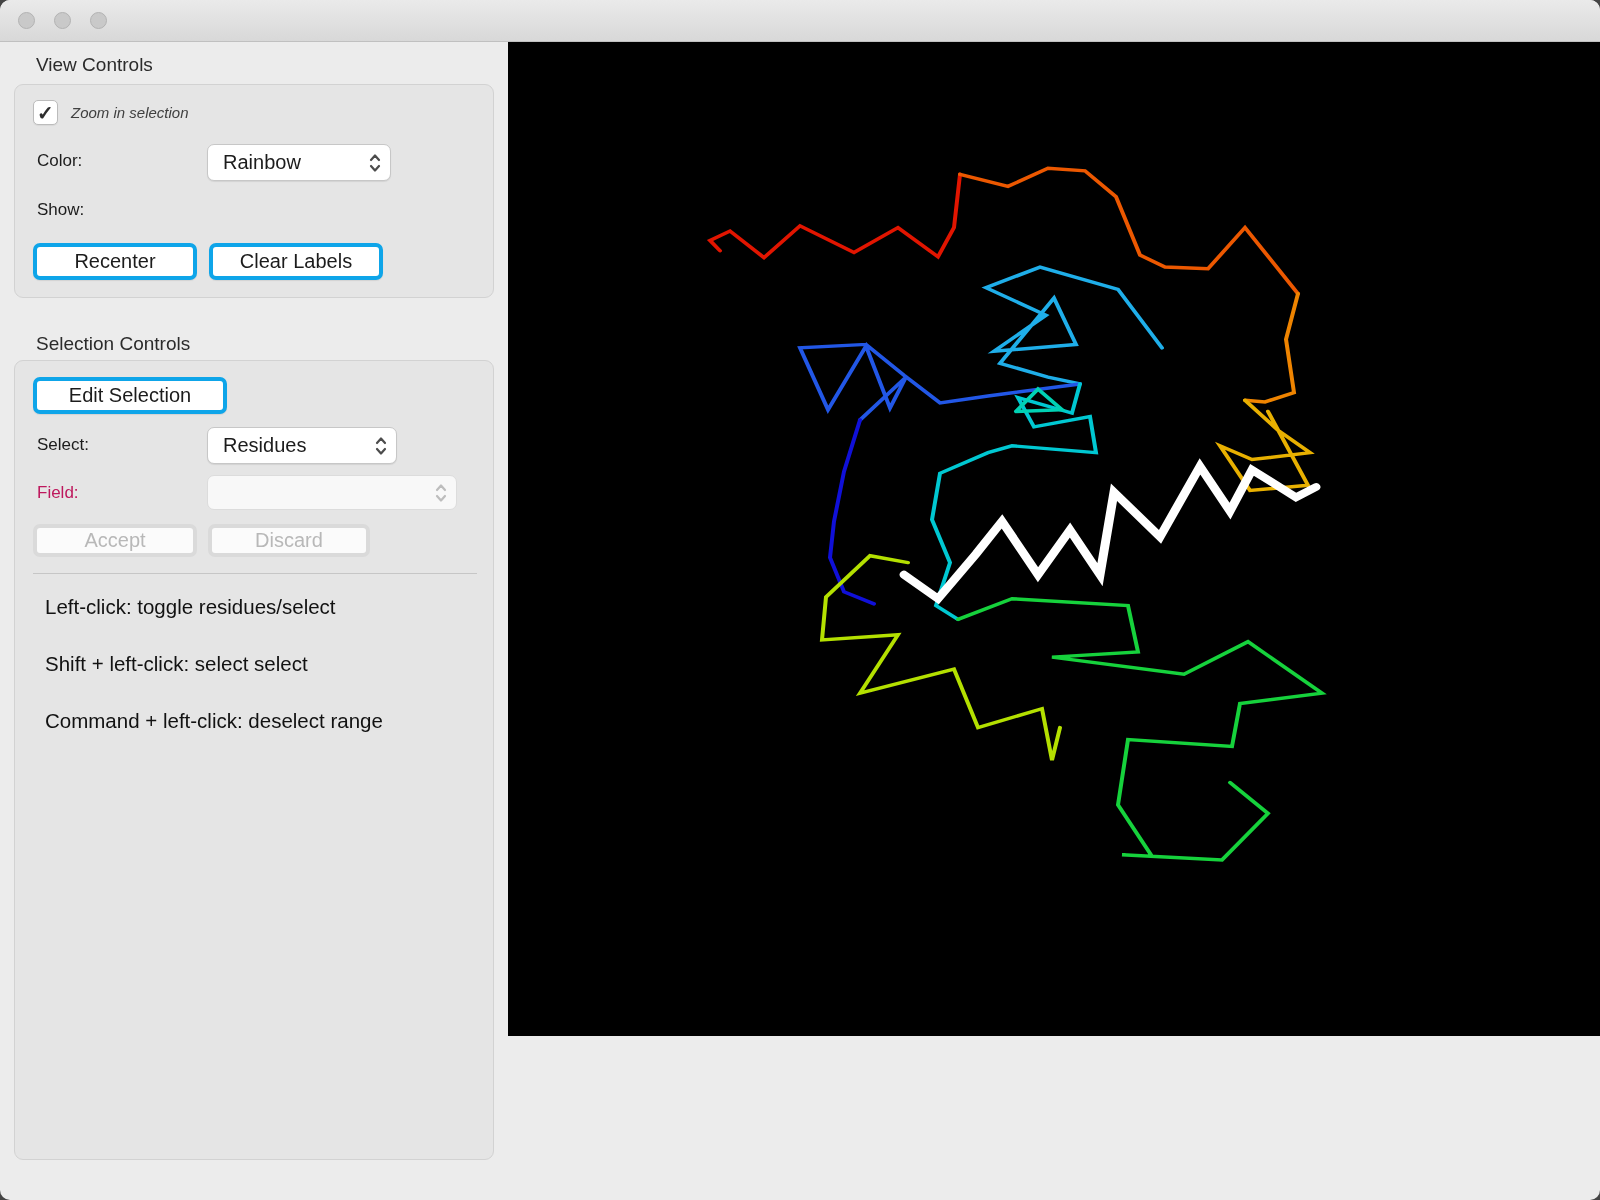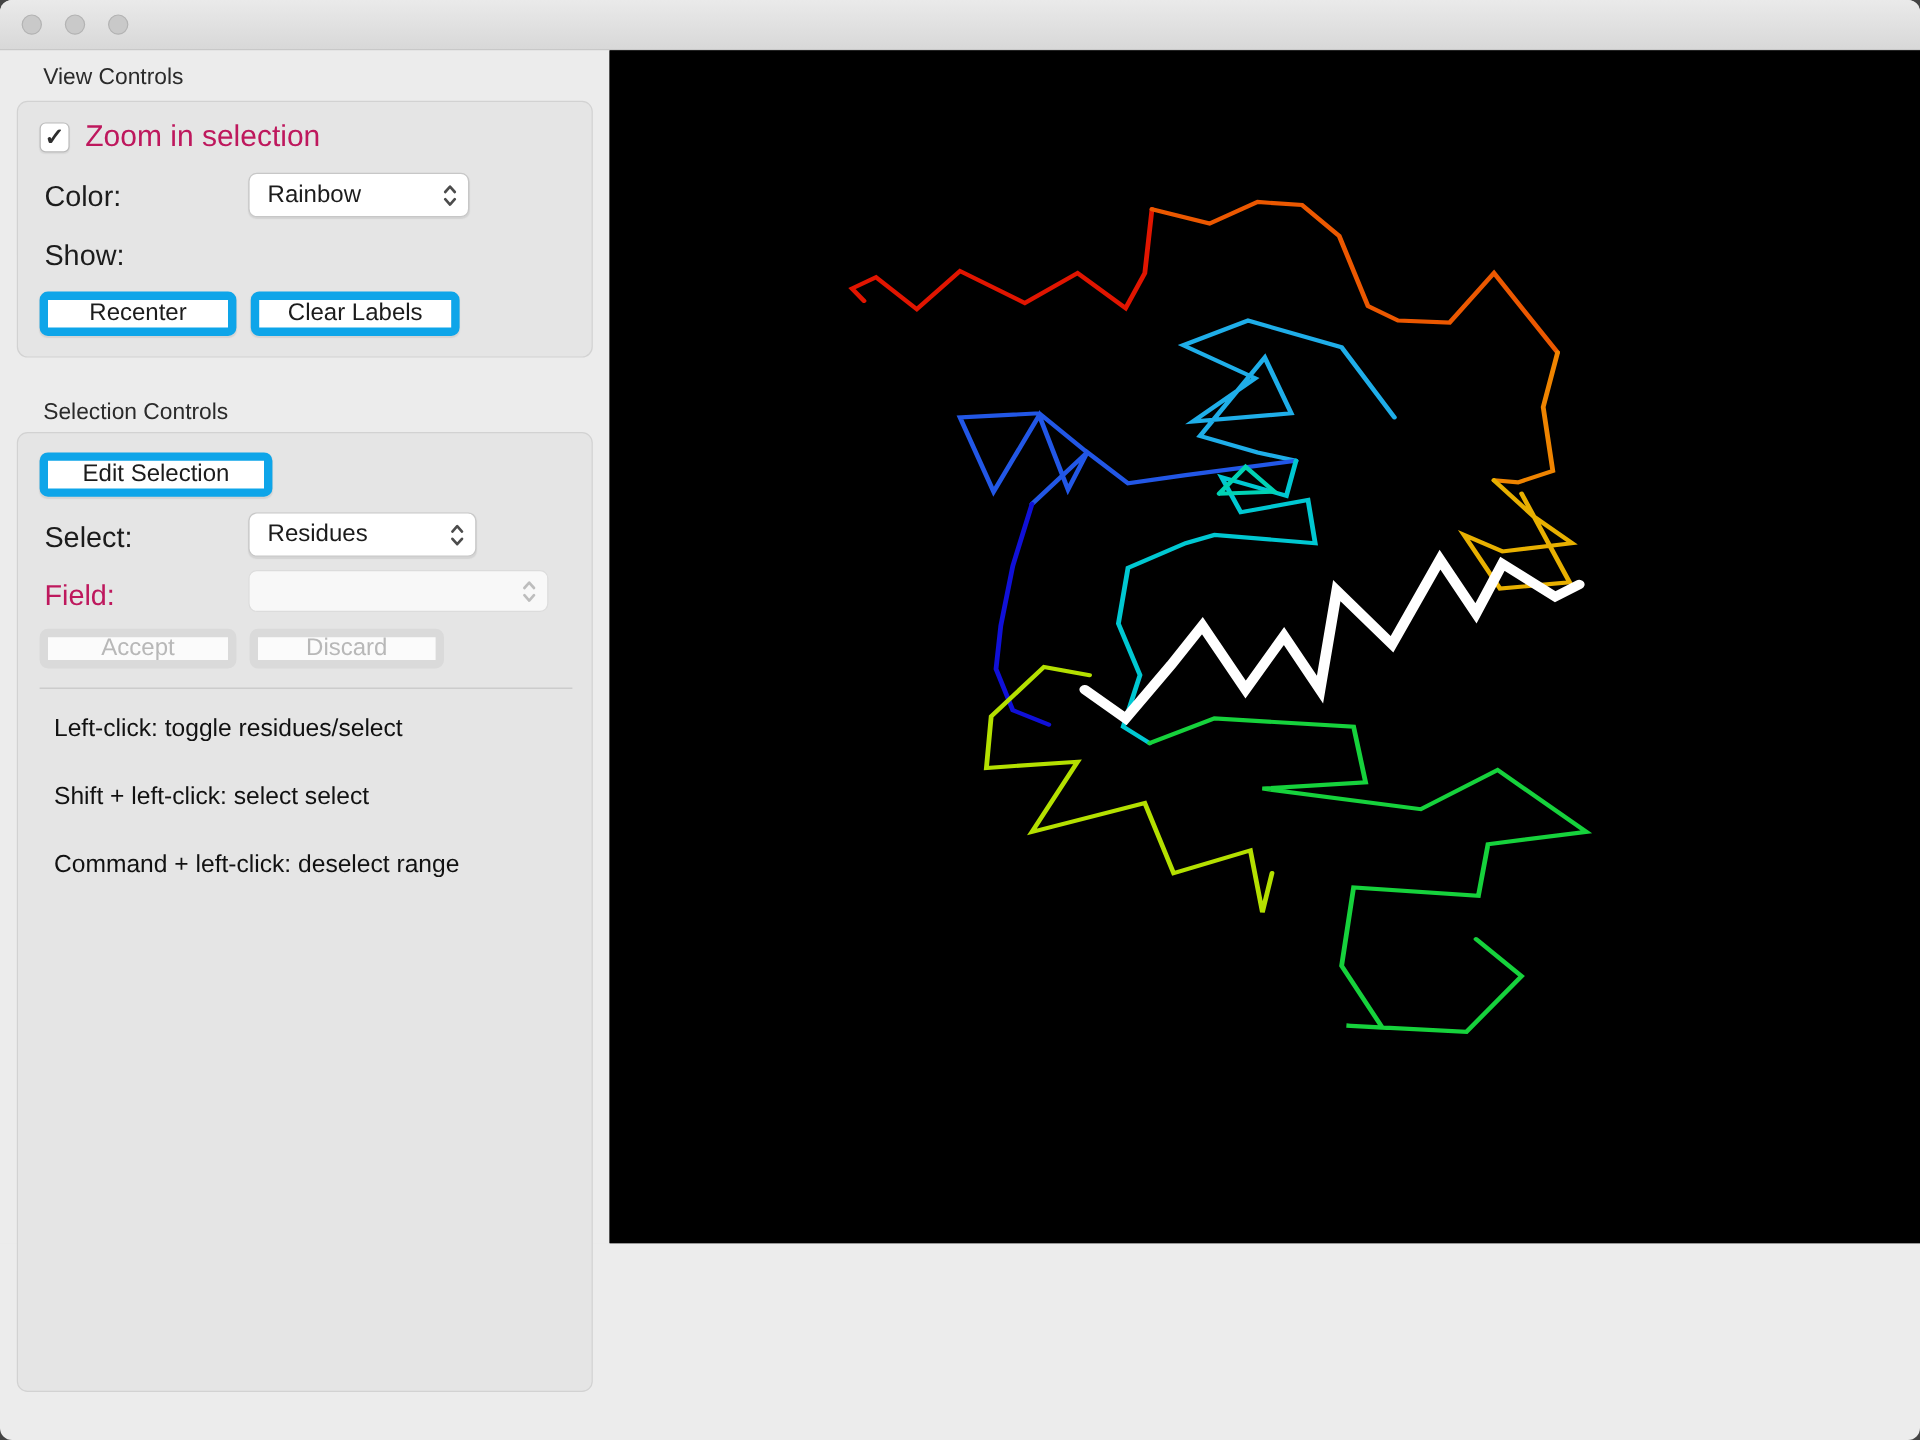--- a/index.html
+++ b/index.html
@@ -36,26 +36,26 @@
 
   
   .section-label {
     position: absolute; left: 36px;
     font-size: 19px; color: #2b2b2b;
   }
   .groupbox {
     position: absolute; left: 14px; width: 480px;
     background: #e5e5e5; border: 1px solid #d2d2d2; border-radius: 9px;
   }
-  .ctl-label { position: absolute; font-size: 24px; color: #1c1c1c; }
+  .ctl-label { position: absolute; font-size: 17px; color: #1c1c1c; }
   .ctl-label.disabled { color: #be185d; }
 
   .btn {
     position: absolute;
-    background: #ffffff; border: 7px solid #0ea5e9; border-radius: 7px;
+    background: #ffffff; border: 4px solid #0ea5e9; border-radius: 7px;
     font-size: 20px; color: #1c1c1c;
     display: flex; align-items: center; justify-content: center;
     box-shadow: 0 1px 1px rgba(0,0,0,0.08);
     cursor: default;
   }
   .btn.disabled { color: #b8b8b8; background: #fbfbfb; border-color: #dadada; box-shadow: none; }
 
   .popup {
     position: absolute;
     background: #ffffff; border: 1px solid #c7c7c7; border-radius: 7px;
@@ -71,21 +71,21 @@
   }
 
   .checkbox-row { position: absolute; display: flex; align-items: center; gap: 13px; }
   .checkbox {
     width: 25px; height: 25px;
     background: #ffffff; border: 1px solid #bcbcbc; border-radius: 5px;
     display: flex; align-items: center; justify-content: center;
     font-size: 20px; font-weight: bold; color: #2e2e2e;
     box-shadow: 0 1px 1px rgba(0,0,0,0.06);
   }
-  .checkbox-label { font-size: 25px; color: #be185d; }
+  .checkbox-label { font-size: 15px; color: #404040; font-style: italic; }
 
   .divider { position: absolute; height: 1px; background: #c6c6c6; }
   .help { position: absolute; font-size: 20.5px; color: #121212; }
 </style>
 </head>
 <body>
 
 <div class="window">
 
   <div class="titlebar">

